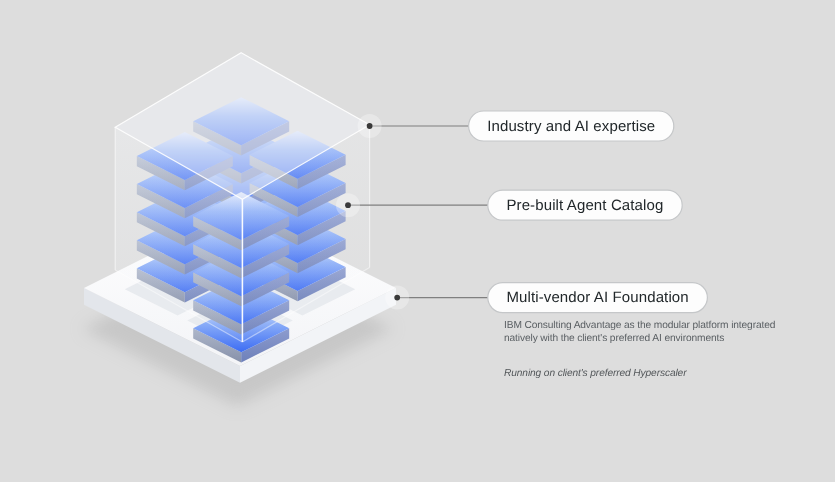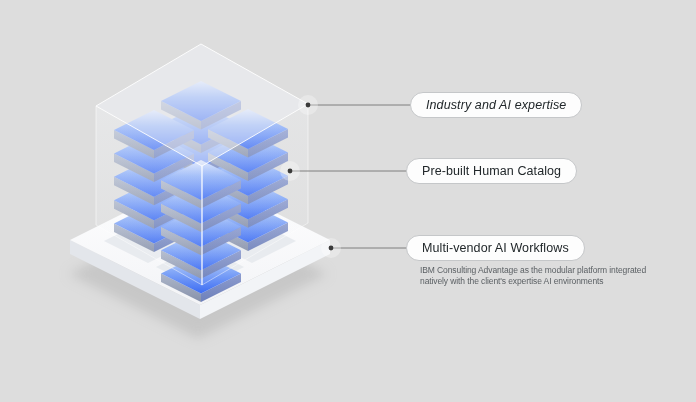--- a/index.html
+++ b/index.html
@@ -20,21 +20,21 @@
     padding:0 15px;
     background:#fdfdfd;
     border:1px solid #c5c7c9;
     border-radius:13px;
     font-size:12.5px;
     font-weight:500;
     letter-spacing:0.1px;
     color:#21272a;
     white-space:nowrap;
   }
-  .pill-1{left:410px;top:92px;font-style:italic;}
+  .pill-1{left:390px;top:92px;}
   .pill-2{left:406px;top:158px;}
   .pill-3{left:406px;top:235px;}
   .desc{
     position:absolute;
     font-size:8.5px;
     line-height:10.5px;
     letter-spacing:-0.1px;
     color:#5a5f63;
     white-space:pre-wrap;
   }
@@ -154,20 +154,21 @@
       <circle cx="290" cy="171" r="10" fill="#ffffff" opacity="0.3"></circle>
       <circle cx="331" cy="248" r="10" fill="#ffffff" opacity="0.3"></circle>
       <circle cx="308" cy="105" r="2.4" fill="#3a3a3a"></circle>
       <circle cx="290" cy="171" r="2.4" fill="#3a3a3a"></circle>
       <circle cx="331" cy="248" r="2.4" fill="#3a3a3a"></circle>
     </g>
   </svg>
 
   <div class="pill pill-1">Industry and AI expertise</div>
 
-  <div class="pill pill-2">Pre-built Human Catalog</div>
+  <div class="pill pill-2">Pre-built Agent Catalog</div>
 
-  <div class="pill pill-3">Multi-vendor AI Workflows</div>
+  <div class="pill pill-3">Multi-vendor AI Foundation</div>
   <div class="desc desc-3">IBM Consulting Advantage as the modular platform integrated
-natively with the client's expertise AI environments</div>
+natively with the client's preferred AI environments</div>
 
+  <div class="footnote">Running on client's preferred Hyperscaler</div>
 
 </div>
 
 </body></html>

